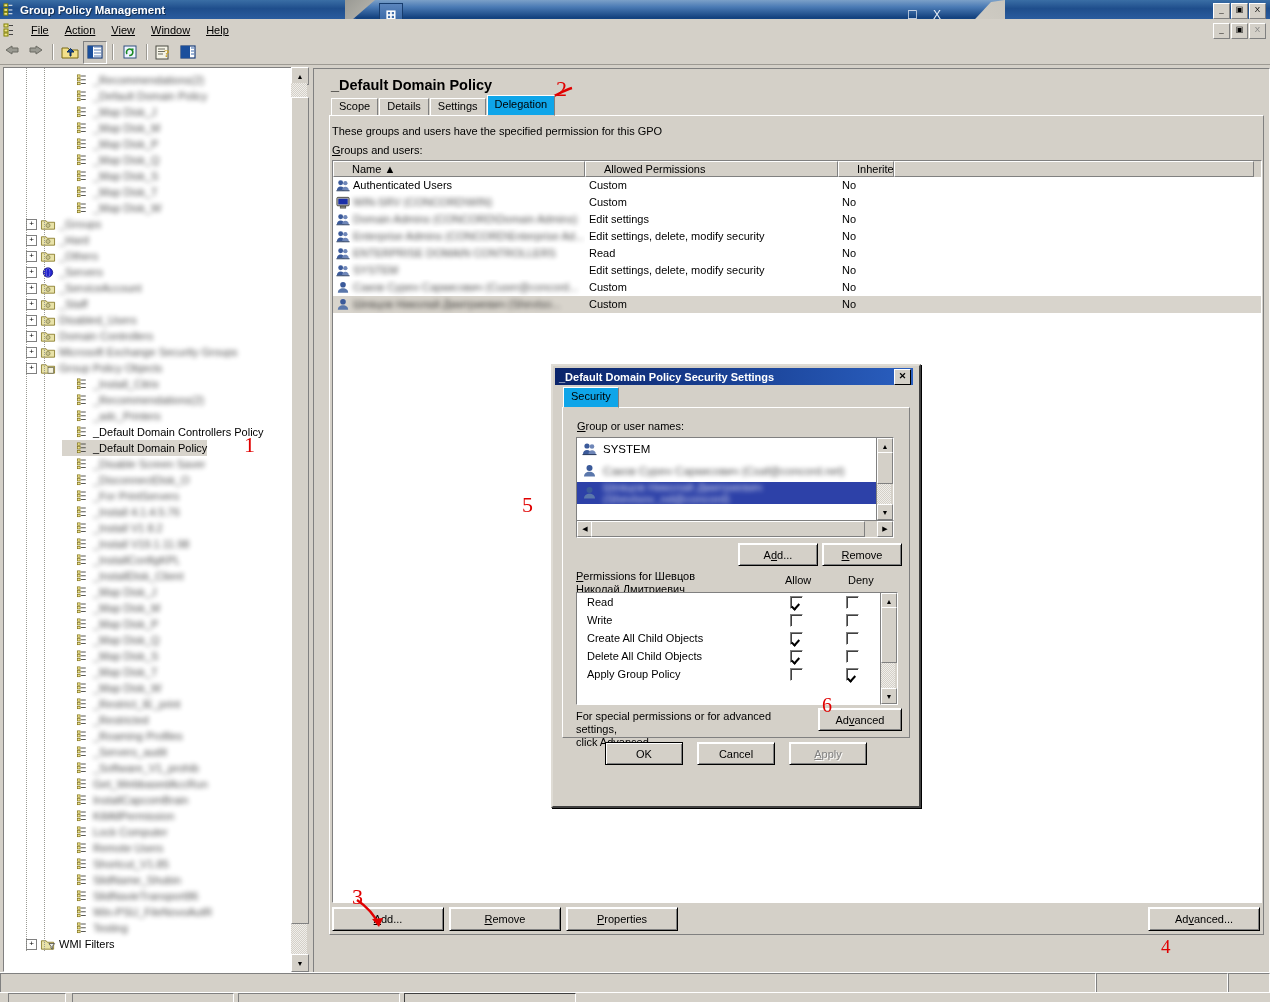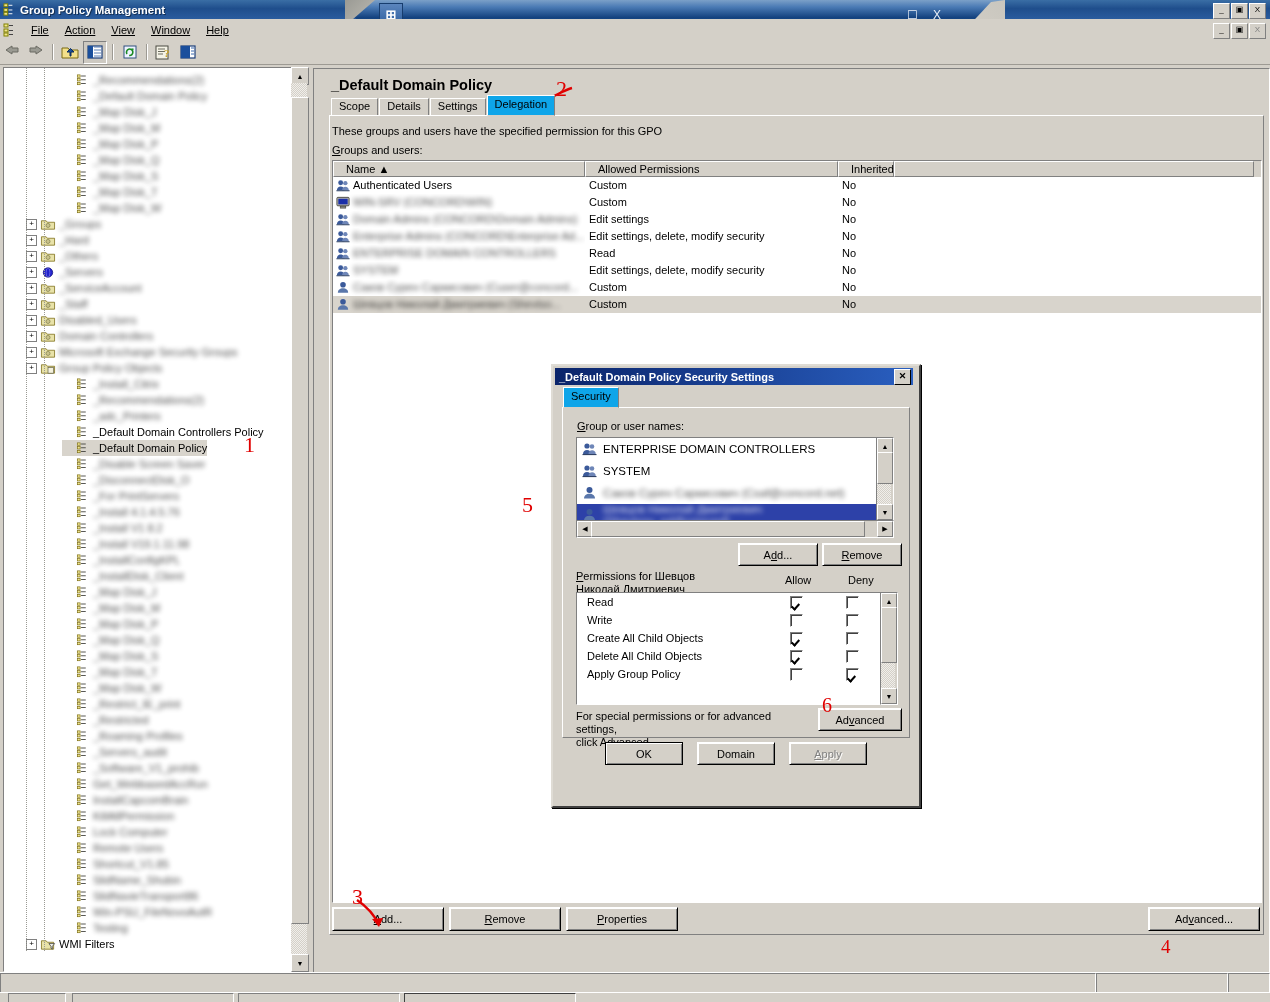--- a/index.html
+++ b/index.html
@@ -89,21 +89,21 @@
   .tabbody{position:absolute;left:15px;top:46px;width:933px;height:818px;background:#d4d0c8;
     border:1px solid;border-color:#fff #808080 #808080 #fff;}
 
   .hint{position:absolute;left:2px;top:9px;font-size:11px;}
   .lbl-gu{position:absolute;left:2px;top:28px;font-size:11px;}
 
   
   .lv{position:absolute;left:2px;top:44px;width:928px;height:741px;background:#fff;
     border:1px solid;border-color:#808080 #fff #fff #808080;overflow:hidden;}
   .lv-head{display:flex;height:16px;background:#d4d0c8;}
-  .lv-th{height:16px;line-height:15px;font-size:11px;padding-left:12px;box-sizing:border-box;
+  .lv-th{height:16px;line-height:15px;font-size:11px;padding-left:18px;box-sizing:border-box;
     border:1px solid;border-color:#fff #808080 #808080 #fff;background:#d4d0c8;overflow:hidden;white-space:nowrap;}
   .lv-row{display:flex;height:17px;align-items:center;font-size:11px;}
   .lv-row.alt{background:#d8d4cc;}
   .lv-c{height:17px;line-height:17px;overflow:hidden;white-space:nowrap;box-sizing:border-box;}
   .lv-ic{width:16px;height:15px;margin:0 2px 0 2px;flex:none;}
 
   
   .btnrow{position:absolute;left:2px;top:791px;width:928px;height:24px;}
   .btn{border:1px solid;border-color:#fff #000 #000 #fff;background:#d4d0c8;font-size:11px;
     box-shadow:inset 1px 1px 0 #fff, inset -1px -1px 0 #808080;
@@ -966,30 +966,20 @@
 
       <div class="ulist" style="left:13px;top:29px;width:300px;height:82px;" id="ulist">
           <div class="urow">
             <svg viewBox="0 0 16 16" width="17" height="16" class="uico">
               <circle cx="5.5" cy="5" r="2.6" fill="#3b5a9a"></circle>
               <path d="M1.5 13c0-2.6 1.8-4 4-4s4 1.4 4 4z" fill="#3b5a9a"></path>
               <circle cx="10.5" cy="5.5" r="2.3" fill="#6e86b8"></circle>
               <path d="M7 13c0-2.4 1.6-3.7 3.6-3.7s3.6 1.3 3.6 3.7z" fill="#6e86b8"></path>
               <path d="M1 13.6h14" stroke="#1b2f55" stroke-width="1"></path>
             </svg>
-            <span>ENTERPRISE DOMAIN CONTROLLERS</span>
-          </div>
-          <div class="urow">
-            <svg viewBox="0 0 16 16" width="17" height="16" class="uico">
-              <circle cx="5.5" cy="5" r="2.6" fill="#3b5a9a"></circle>
-              <path d="M1.5 13c0-2.6 1.8-4 4-4s4 1.4 4 4z" fill="#3b5a9a"></path>
-              <circle cx="10.5" cy="5.5" r="2.3" fill="#6e86b8"></circle>
-              <path d="M7 13c0-2.4 1.6-3.7 3.6-3.7s3.6 1.3 3.6 3.7z" fill="#6e86b8"></path>
-              <path d="M1 13.6h14" stroke="#1b2f55" stroke-width="1"></path>
-            </svg>
             <span>SYSTEM</span>
           </div>
           <div class="urow">
             <svg viewBox="0 0 16 16" width="17" height="16" class="uico">
               <circle cx="8" cy="5" r="3" fill="#3b5a9a"></circle>
               <path d="M2.5 13.5c0-3.1 2.4-4.8 5.5-4.8s5.5 1.7 5.5 4.8z" fill="#5a77ab"></path>
             </svg>
             <span class="blur">Саков Сурен Саркисович (Csaf@concord.net)</span>
           </div>
           <div class="urow sel">
@@ -1087,21 +1077,21 @@
         <span>For special permissions or for advanced settings,</span><br>
         <span>click Advanced.</span>
       </div>
       <div class="btn" style="position:absolute;left:255px;top:300px;width:82px;height:21px">
           <span>Ad<u>v</u>anced</span>
         </div>
     </div>
 
     <div class="dlg-btns">
       <div class="btn def" style="width:76px;height:21px">OK</div>
-      <div class="btn" style="width:76px;height:21px">Domain</div>
+      <div class="btn" style="width:76px;height:21px">Cancel</div>
       <div class="btn dis" style="width:76px;height:21px">
           <span><u>A</u>pply</span>
         </div>
     </div>
   </div>
 
   <div class="anno" style="left:244px;top:432px">1</div>
   <div class="anno" style="left:556px;top:76px">2</div>
   <div class="anno" style="left:352px;top:884px">3</div>
   <div class="anno" style="left:1161px;top:936px;font-size:19px">4</div>

